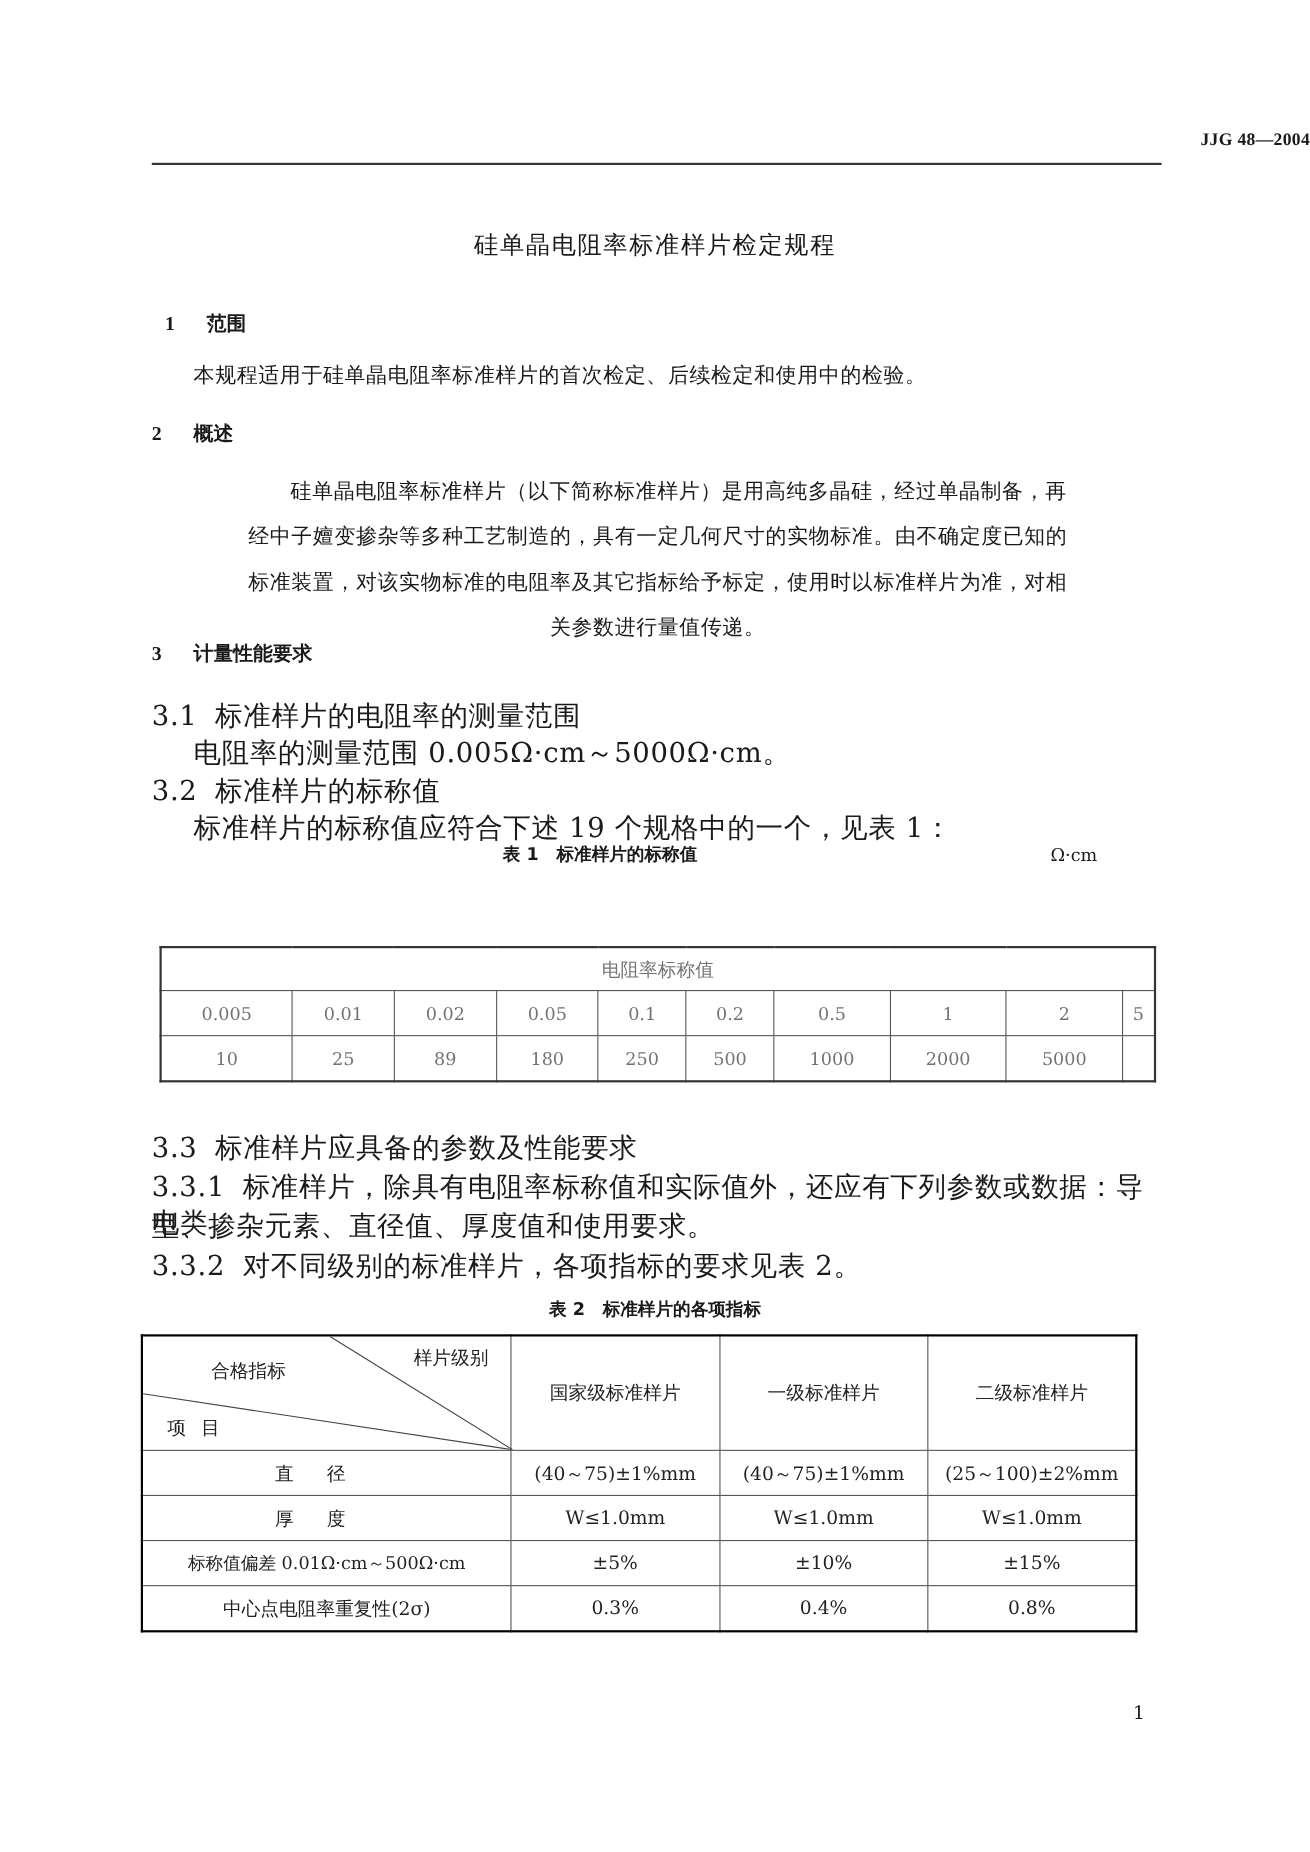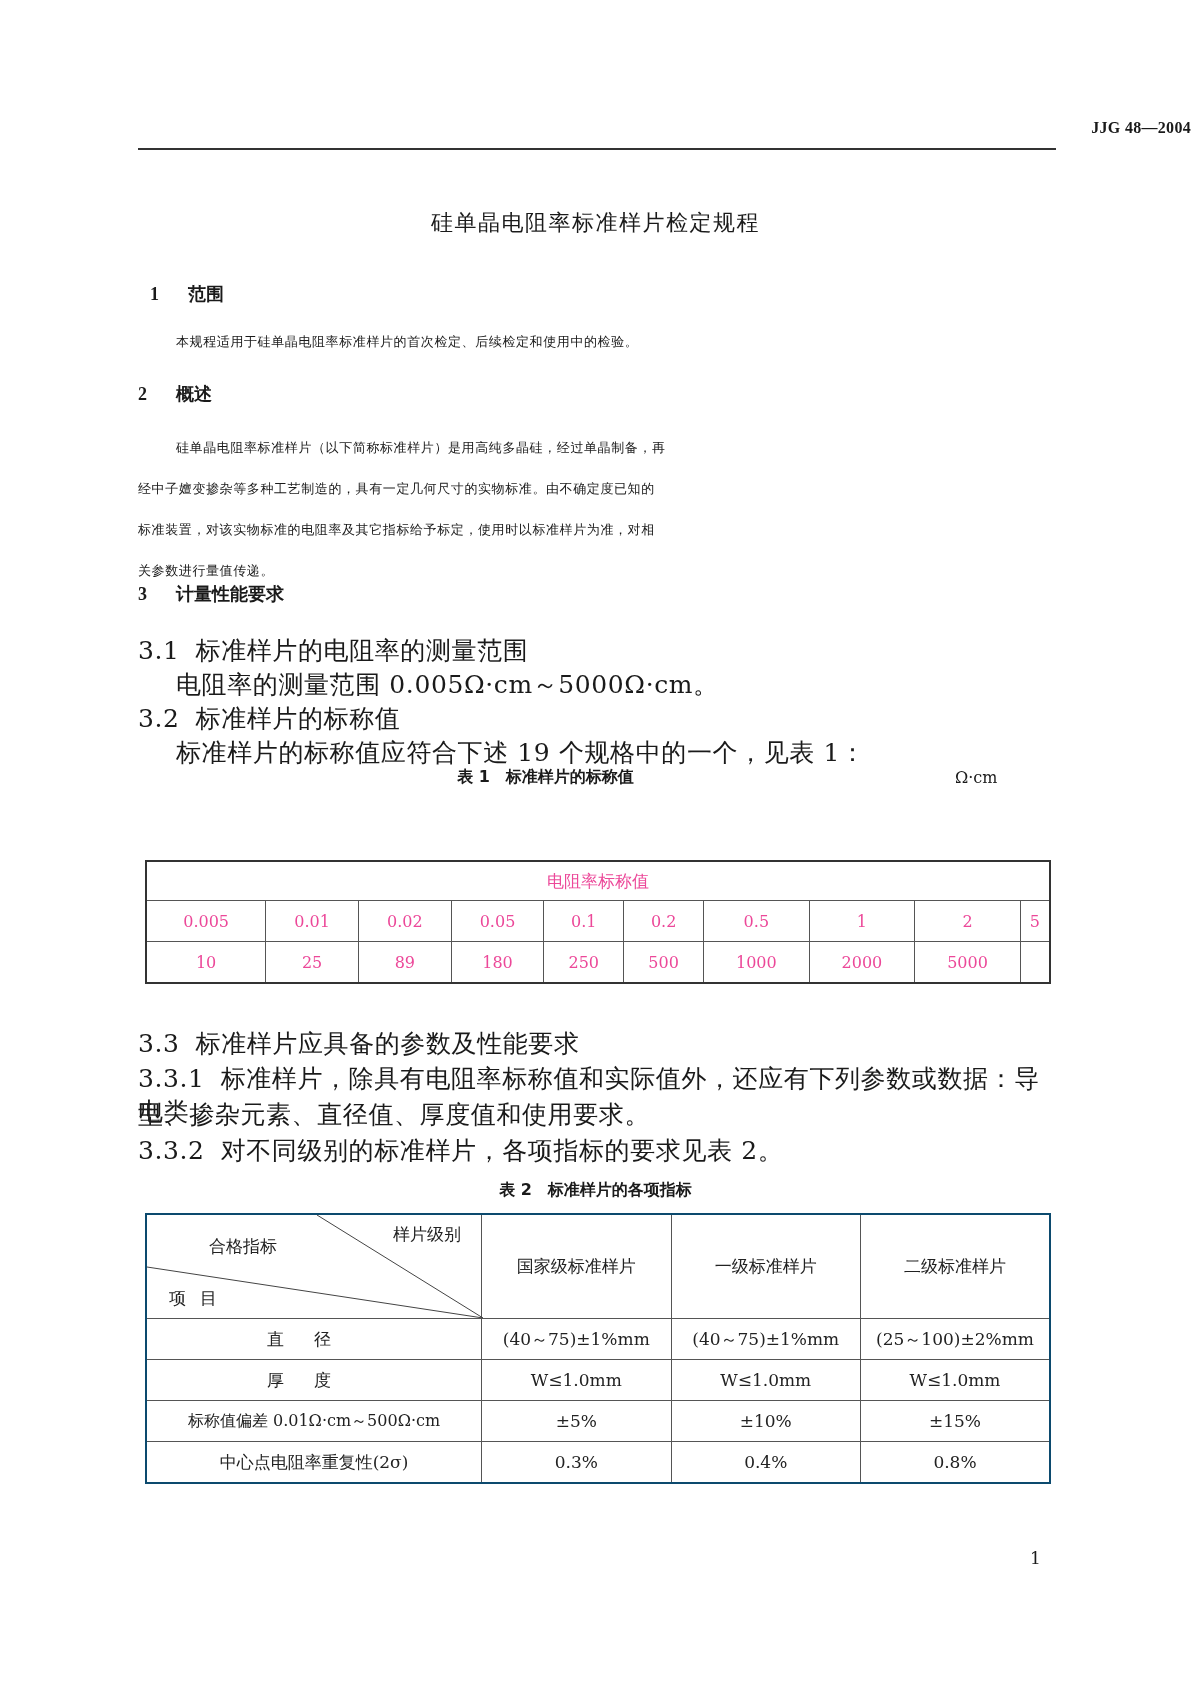--- a/index.html
+++ b/index.html
@@ -6,28 +6,28 @@
   body { width: 1191px; height: 1684px; position: relative; overflow: hidden;
          font-family: "DejaVu Serif", "Liberation Serif", serif; color: #1a1a1a; }
   .abs { position: absolute; }
   .header-code { left: 0; width: 1191px; top: 119px; text-align: right;
                  font-family: "Liberation Serif", serif; font-weight: bold; font-size: 16px; letter-spacing: 0.3px; }
   .header-rule { left: 138px; width: 918px; top: 148px; height: 0; border-top: 2px solid #333; }
   .doc-title { left: 0; width: 1191px; top: 208px; text-align: center;
                font-family: Liberation Sans, sans-serif; font-size: 22px; letter-spacing: 1.5px; }
   .sec-h { font-family: "DejaVu Sans", sans-serif; font-weight: bold; font-size: 18px; }
   .sec-h .num { font-family: "Liberation Serif", serif; display: inline-block; width: 38px; }
-  .para { font-size: 13px; line-height: 41px; letter-spacing: 0.6px; }
+  .para { font-size: 19px; line-height: 41px; letter-spacing: 0.6px; text-align: center; }
   .sub { font-size: 25px; letter-spacing: 0.6px; }
   .sub .num { display: inline-block; margin-right: 16px; }
   .cap { font-family: "DejaVu Sans", sans-serif; font-weight: bold; font-size: 16px; }
   table { border-collapse: collapse; position: absolute; }
   table.t1 { left: 145px; top: 860px; width: 906px; border: 2px solid #333; }
-  table.t1 td { border: 1px solid #555; text-align: center; font-size: 16px; height: 40px; padding: 0; color: #ec4899; }
-  table.t2 { left: 145px; top: 1213px; width: 906px; border: 2px solid #0c4a6e; }
+  table.t1 td { border: 1px solid #555; text-align: center; font-size: 16px; height: 40px; padding: 0; color: #737373; }
+  table.t2 { left: 128px; top: 1213px; width: 906px; border: 2px solid #000000; }
   table.t2 td { border: 1px solid #555; text-align: center; font-size: 17px; height: 40px; padding: 0; color: #222; }
   .diag-cell { position: relative; height: 103px !important; }
   .diag-cell svg { position: absolute; left: 0; top: 0; }
   .diag-tr { position: absolute; right: 20px; top: 8px; font-size: 17px; }
   .diag-tl { position: absolute; left: 62px; top: 20px; font-size: 17px; }
   .diag-bl { position: absolute; left: 22px; top: 72px; font-size: 17px; letter-spacing: 14px; }
   .page-num { left: 1030px; top: 1548px; font-size: 17px; }
   .spaced { letter-spacing: 30px; }
 </style>
 </head>

